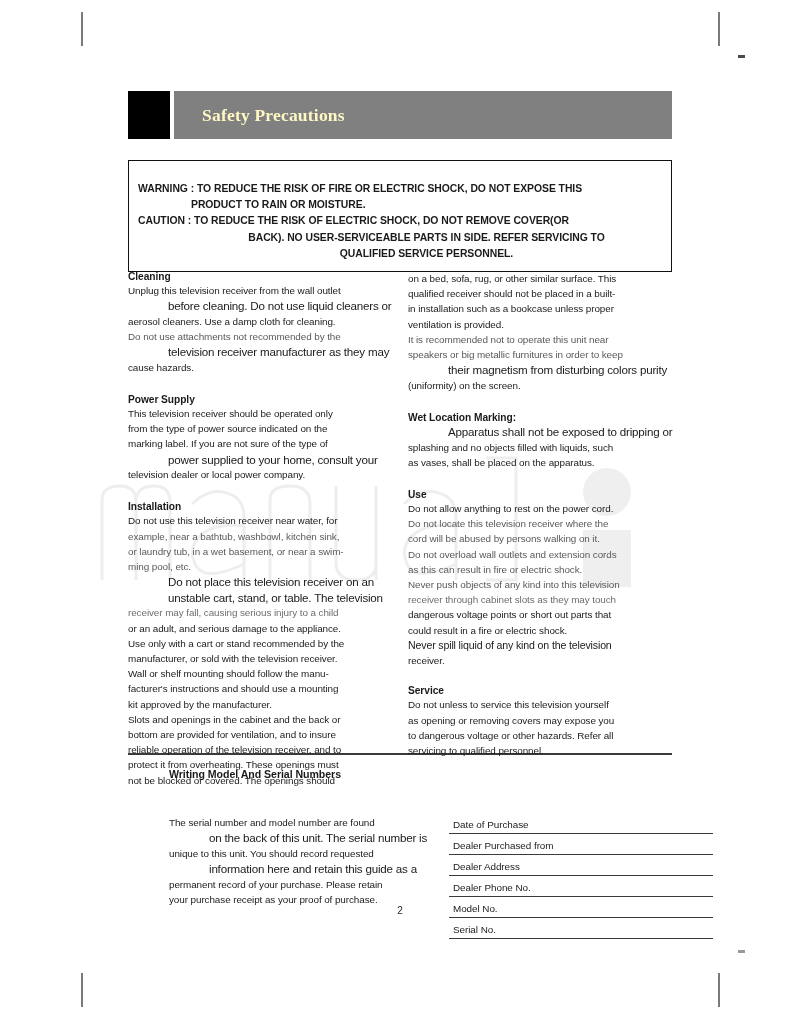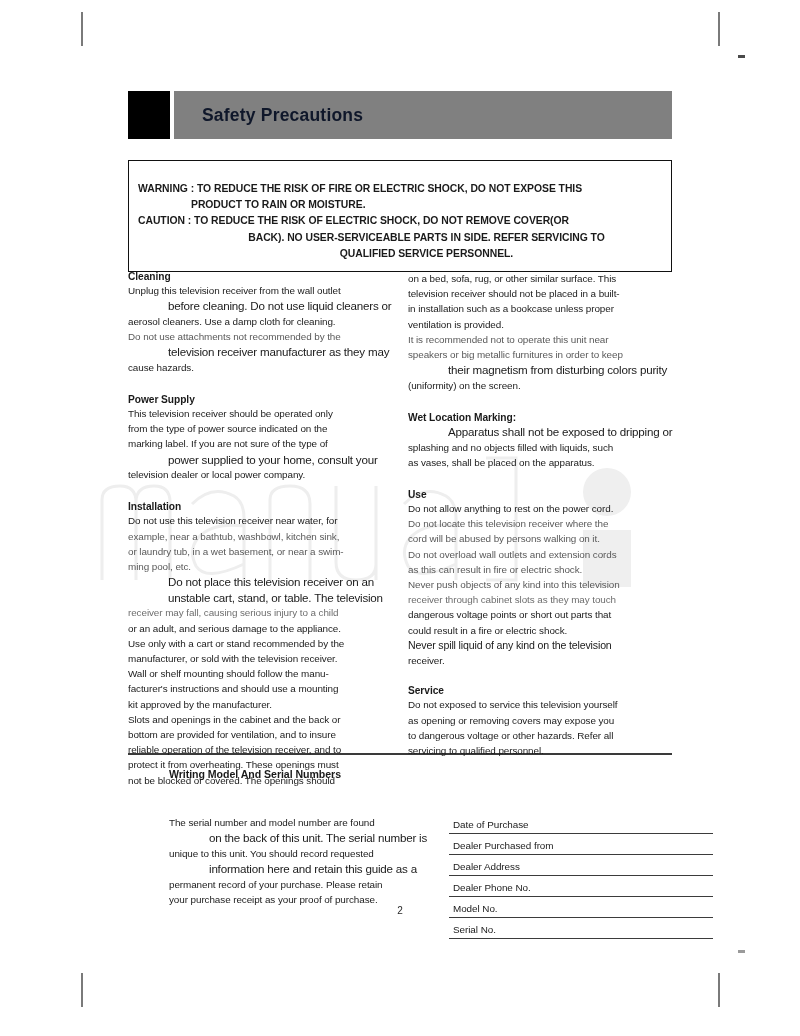--- a/index.html
+++ b/index.html
@@ -55,25 +55,26 @@
     background: #000000;
   }
   .header-bar {
     flex: 1;
     margin-left: 4px;
     background: #808080;
     display: flex;
     align-items: center;
   }
   .header-title {
-    color: #0f172a;
+    color: #fef9c3;
     font-size: 17.5px;
     font-weight: bold;
     letter-spacing: 0.2px;
     padding-left: 28px;
+    font-family: Liberation Serif, serif;
   }
 
   
   .warning-box {
     position: absolute;
     left: 0;
     top: 160px;
     width: 544px;
     box-sizing: border-box;
     border: 1.3px solid #111;
@@ -294,21 +295,21 @@
         <span class="ln">reliable operation of the television receiver, and to</span>
         <span class="ln">protect it from overheating. These openings must</span>
         <span class="ln">not be blocked or covered. The openings should</span>
       </div>
     </div>
 
     <div class="col col-right">
 
       <div class="para">
         <span class="ln">on a bed, sofa, rug, or other similar surface. This</span>
-        <span class="ln">television receiver should not be placed in a built-</span>
+        <span class="ln">qualified receiver should not be placed in a built-</span>
         <span class="ln">in installation such as a bookcase unless proper</span>
         <span class="ln">ventilation is provided.</span>
         <span class="ln faint">It is recommended not to operate this unit near</span>
         <span class="ln faint">speakers or big metallic furnitures in order to keep</span>
         <span class="ln big">their magnetism from disturbing colors purity</span>
         <span class="ln">(uniformity) on the screen.</span>
       </div>
 
       <div class="sec-head spaced">Wet Location Marking:</div>
       <div class="para">
@@ -327,21 +328,21 @@
         <span class="ln faint">Never push objects of any kind into this television</span>
         <span class="ln faint2">receiver through cabinet slots as they may touch</span>
         <span class="ln">dangerous voltage points or short out parts that</span>
         <span class="ln">could result in a fire or electric shock.</span>
         <span class="ln mid">Never spill liquid of any kind on the television</span>
         <span class="ln">receiver.</span>
       </div>
 
       <div class="sec-head spaced-sm">Service</div>
       <div class="para">
-        <span class="ln">Do not exposed to service this television yourself</span>
+        <span class="ln">Do not unless to service this television yourself</span>
         <span class="ln">as opening or removing covers may expose you</span>
         <span class="ln">to dangerous voltage or other hazards. Refer all</span>
         <span class="ln">servicing to qualified personnel.</span>
       </div>
     </div>
   </div>
 
   <div class="divider"></div>
 
   <div class="bottom">

